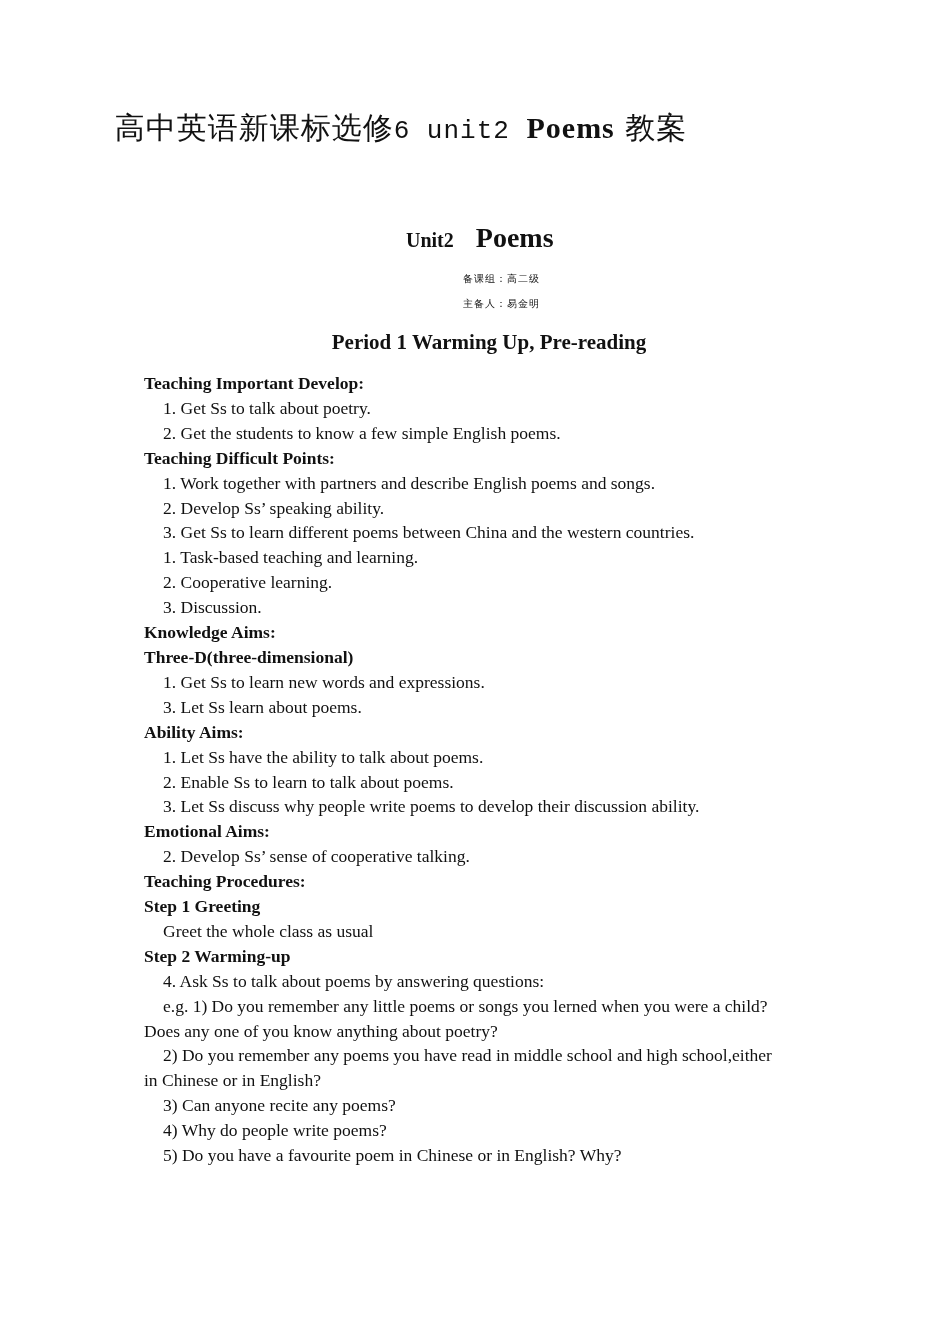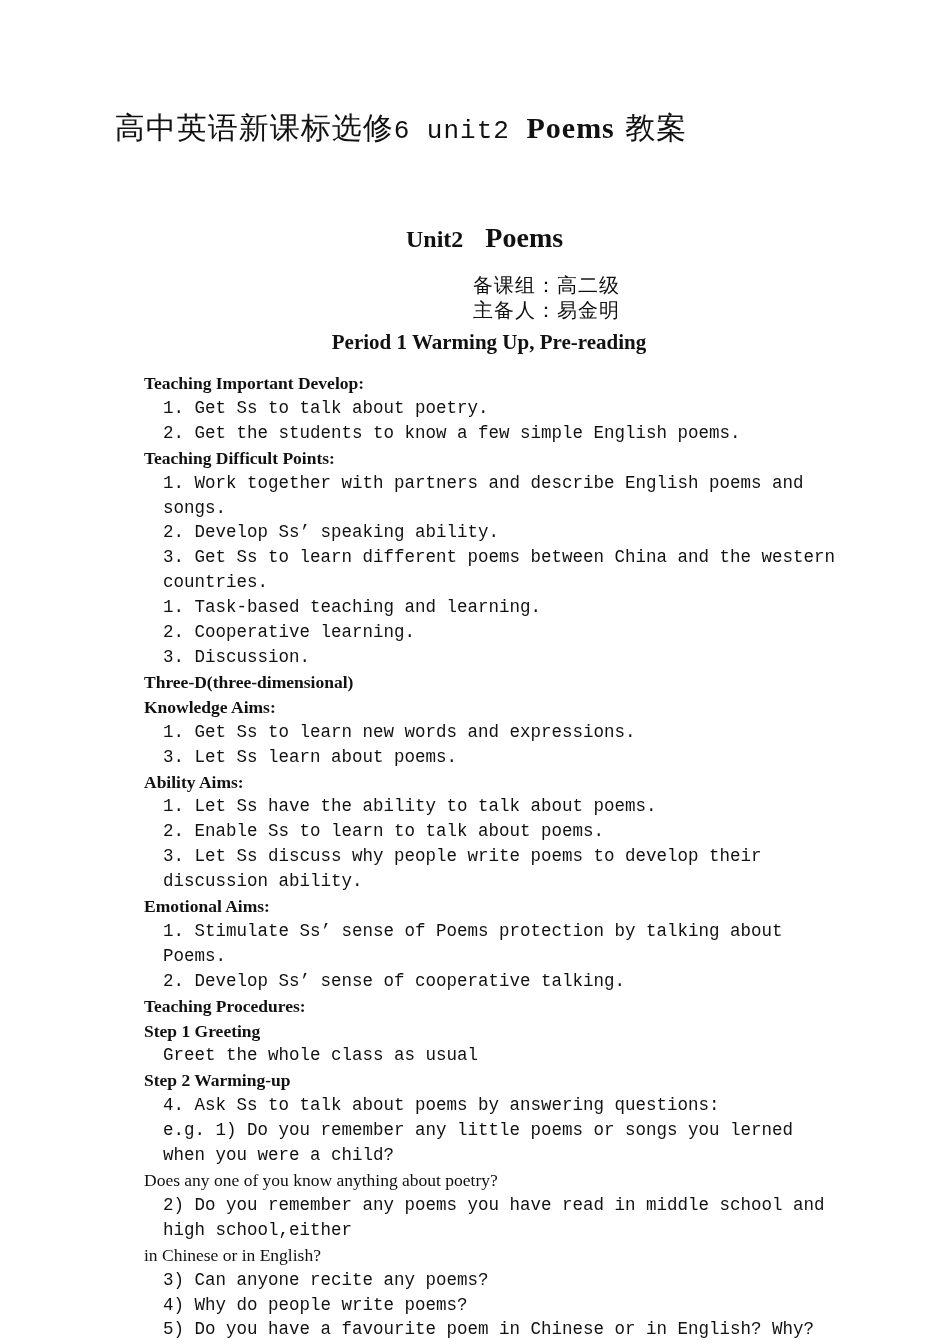--- a/index.html
+++ b/index.html
@@ -2,29 +2,29 @@
 <html><head>
 <meta charset="utf-8">
 <style>
   html, body { margin:0; padding:0; background:#ffffff; }
   body { width:950px; height:1344px; position:relative; overflow:hidden; color:#111; font-family:"Liberation Serif","DejaVu Serif",serif; }
   .doc-title { position:absolute; top:108px; left:0; width:802px; text-align:center; font-size:30px; letter-spacing:1px; font-weight:normal; }
   .doc-title .cjk { font-family:"DejaVu Serif","Liberation Serif",serif; }
   .doc-title .mono { font-family:"Liberation Mono","DejaVu Sans Mono",monospace; font-size:26px; }
   .doc-title .bold { font-weight:bold; font-family:"Liberation Serif",serif; }
   .unit-heading { position:absolute; top:222px; left:406px; font-weight:bold; }
-  .unit-heading .unit { font-size:24px; margin-right:22px; }
+  .unit-heading .unit { font-size:20px; margin-right:22px; }
   .unit-heading .poems { font-size:28px; }
-  .meta { position:absolute; left:473px; font-size:20px; font-family:Liberation Serif, serif; letter-spacing:1px; }
+  .meta { position:absolute; left:463px; font-size:10px; font-family:Liberation Serif, serif; letter-spacing:1px; }
   .meta1 { top:272px; }
   .meta2 { top:297px; }
   .period { position:absolute; top:330px; left:0; width:978px; text-align:center; font-size:21px; font-weight:bold; }
   .body { position:absolute; top:371px; left:144px; width:700px; font-size:17.5px; line-height:24.9px; }
   .body .h { font-weight:bold; }
-  .body .i { padding-left:19px;font-family:Liberation Mono, monospace; }
+  .body .i { padding-left:19px; }
   .body .cont { padding-left:0; }
 </style>
 </head>
 <body>
 
 <div class="doc-title">
   <span class="cjk">高中英语新课标选修</span><span class="mono">6 unit2 </span><span class="bold">Poems</span><span class="cjk"> 教案</span>
 </div>
 
 <div class="unit-heading">
@@ -43,33 +43,32 @@
 
   <div class="h">Teaching Difficult Points:</div>
   <div class="i">1. Work together with partners and describe English poems and songs.</div>
   <div class="i">2. Develop Ss’ speaking ability.</div>
   <div class="i">3. Get Ss to learn different poems between China and the western countries.</div>
 
   <div class="i">1. Task-based teaching and learning.</div>
   <div class="i">2. Cooperative learning.</div>
   <div class="i">3. Discussion.</div>
 
+  <div class="h">Knowledge Aims:</div>
+
   <div class="h">Three-D(three-dimensional)</div>
-
-  <div class="h">Knowledge Aims:</div>
   <div class="i">1. Get Ss to learn new words and expressions.</div>
   <div class="i">3. Let Ss learn about poems.</div>
 
   <div class="h">Ability Aims:</div>
   <div class="i">1. Let Ss have the ability to talk about poems.</div>
   <div class="i">2. Enable Ss to learn to talk about poems.</div>
   <div class="i">3. Let Ss discuss why people write poems to develop their discussion ability.</div>
 
   <div class="h">Emotional Aims:</div>
-  <div class="i">1. Stimulate Ss’ sense of Poems protection by talking about Poems.</div>
   <div class="i">2. Develop Ss’ sense of cooperative talking.</div>
 
   <div class="h">Teaching Procedures:</div>
 
   <div class="h">Step 1 Greeting</div>
   <div class="i">Greet the whole class as usual</div>
 
   <div class="h">Step 2 Warming-up</div>
   <div class="i">4. Ask Ss to talk about poems by answering questions:</div>
   <div class="i">e.g. 1) Do you remember any little poems or songs you lerned when you were a child?</div>

